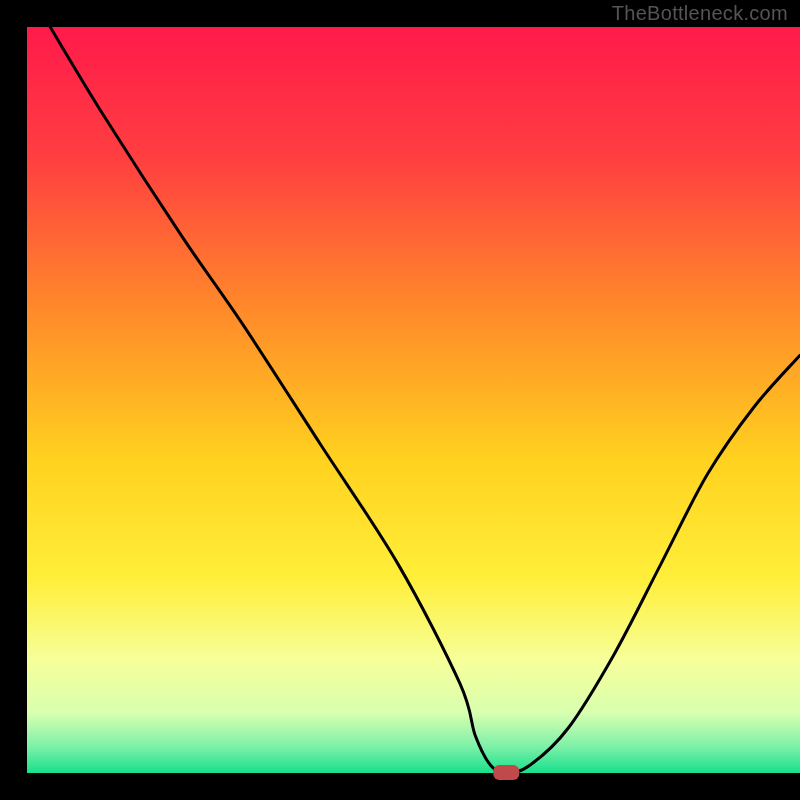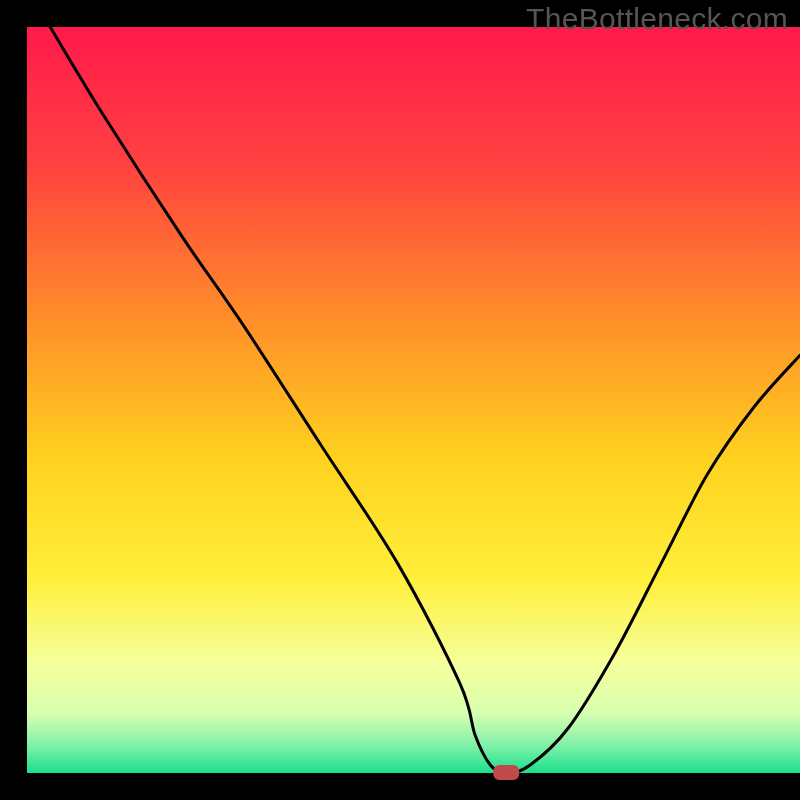--- a/index.html
+++ b/index.html
@@ -17,21 +17,21 @@
   }
   svg {
     display: block;
   }
   .watermark {
     position: absolute;
     top: 2px;
     right: 12px;
     color: #555;
     font-family: Arial, Helvetica, sans-serif;
-    font-size: 30px;
+    font-size: 20px;
     letter-spacing: 0.3px;
     user-select: none;
   }
 </style>
 </head>
 <body>
 
 <div class="stage">
   <svg id="chart-svg" width="800" height="800" viewBox="0 0 800 800" preserveAspectRatio="none">
     <defs>

